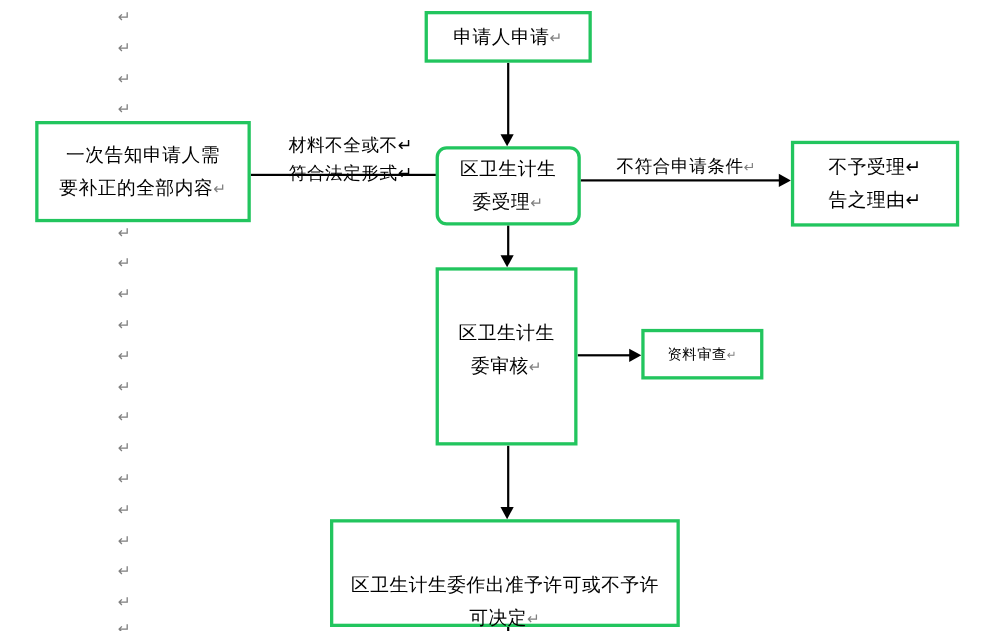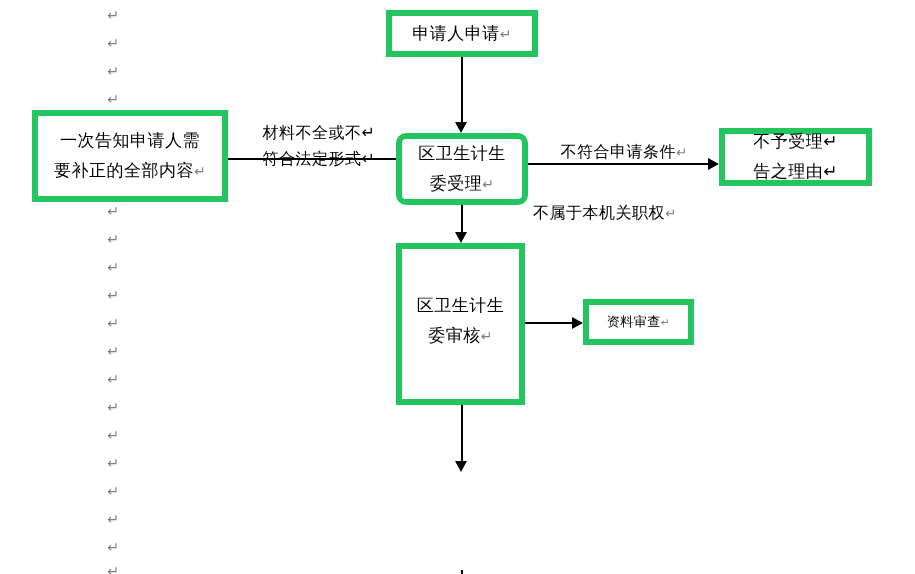--- a/index.html
+++ b/index.html
@@ -15,21 +15,21 @@
     width: 915px;
     height: 574px;
     background: #ffffff;
     overflow: hidden;
   }
 
   
   .node {
     position: absolute;
     box-sizing: border-box;
-    border: 6px solid #22c55e;
+    border: 3px solid #22c55e;
     background: #ffffff;
     color: #000000;
     font-size: 17px;
     line-height: 30px;
     text-align: center;
     letter-spacing: 0.5px;
     white-space: pre-line;
     z-index: 3;
   }
   .node.top-aligned {
@@ -163,21 +163,21 @@
   <div class="arrow arrow-left" style="left:207px; top:153px;"></div>
 
   <div class="node centered" style="left:32px; top:110px; width:196px; height:92px;">
     <span><span>一次告知申请人需
 要补正的全部内容</span><span class="pmark">↵</span></span>
   </div>
 
   <div class="hline" style="left:528px; top:163px; width:181px;"></div>
   <div class="arrow arrow-right" style="left:708px; top:158px;"></div>
 
-  <div class="node centered" style="left:719px; top:128px; width:153px; height:58px;">
+  <div class="node centered" style="left:719px; top:128px; width:153px; height:78px;">
     <span><span>不予受理↵
 告之理由↵</span></span>
   </div>
 
   <div class="node top-aligned" style="left:396px; top:243px; width:129px; height:162px;">
     <span><span>区卫生计生
 委审核</span><span class="pmark">↵</span></span>
   </div>
 
   <div class="vline" style="left:461px; top:205px; height:28px;"></div>
@@ -186,29 +186,30 @@
   <div class="hline" style="left:525px; top:322px; width:48px;"></div>
   <div class="arrow arrow-right" style="left:572px; top:317px;"></div>
 
   <div class="node centered small-text" style="left:583px; top:299px; width:111px; height:46px;">
     <span><span>资料审查</span><span class="pmark">↵</span></span>
   </div>
 
   <div class="vline" style="left:461px; top:405px; height:57px;"></div>
   <div class="arrow arrow-down" style="left:455px; top:461px;"></div>
 
+  <div class="node top-aligned" style="left:300px; top:472px; width:318px; height:98px;">
+    <span><span>区卫生计生委作出准予许可或不予许
+可决定</span><span class="pmark">↵</span></span>
+  </div>
 
   <div class="vline" style="left:461px; top:570px; height:4px;"></div>
 
   <div class="edge-label" style="left:239px; top:94px; width:160px;">
     <span>材料不全或不↵
 符合法定形式↵</span>
   </div>
 
   <div class="edge-label" style="left:534px; top:113px; width:180px; text-align:center;">
     <span>不符合申请条件</span><span class="pmark">↵</span>
   </div>
 
-  <div class="edge-label" style="left:533px; top:174px; width:190px; text-align:left;">
-    <span>不属于本机关职权</span><span class="pmark">↵</span>
-  </div>
 
 </div>
 
 </body></html>

